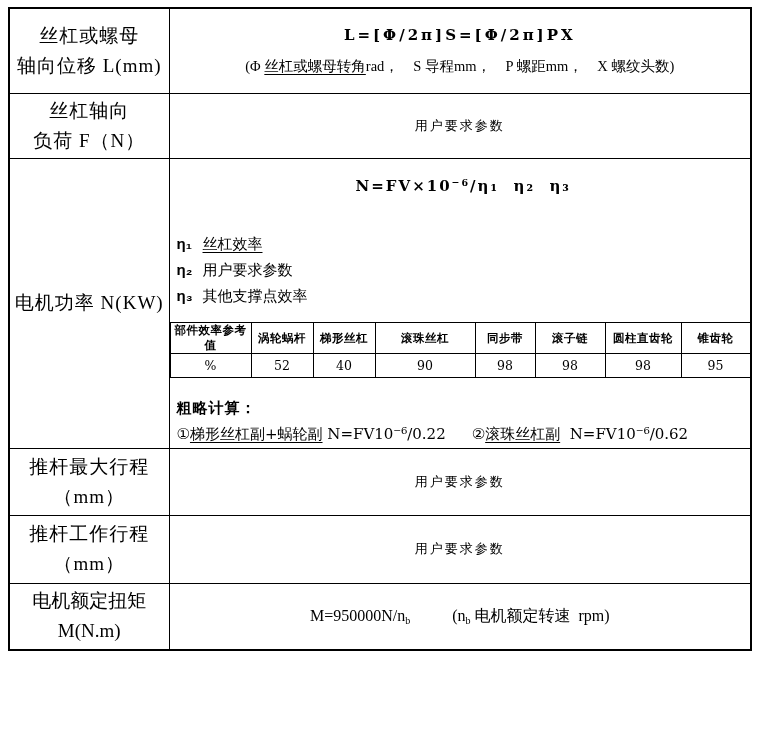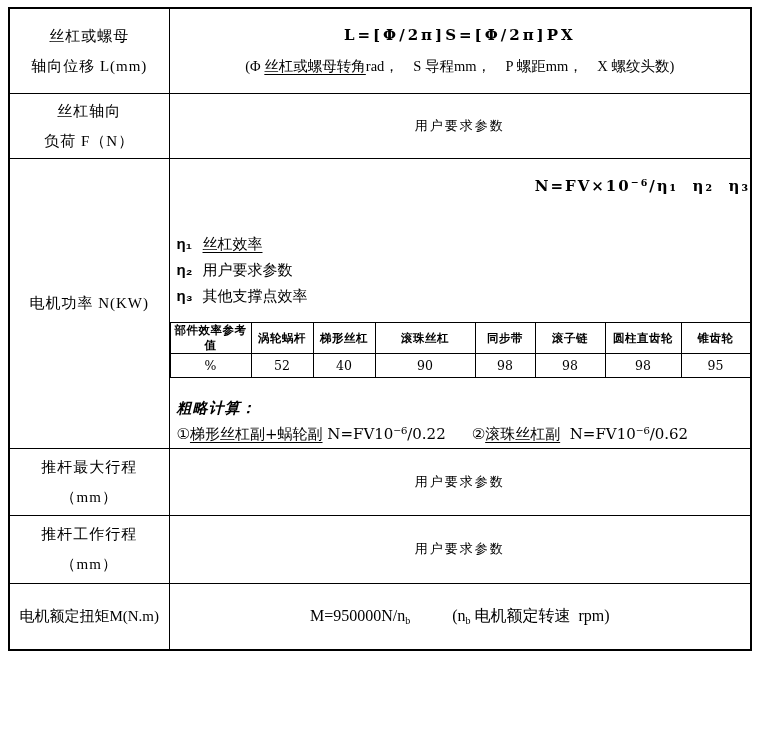--- a/index.html
+++ b/index.html
@@ -10,50 +10,50 @@
   }
   .sheet{margin:7px 0 0 8px;}
   table.main{
     border-collapse:collapse;table-layout:fixed;width:744px;
     border:2px solid #000;
   }
   table.main > tbody > tr > td{
     border:1px solid #000;padding:0;vertical-align:middle;
   }
   td.lbl{
-    text-align:center;font-size:15px;line-height:30px;letter-spacing:1px;
+    text-align:center;font-size:19px;line-height:30px;letter-spacing:1px;
   }
   td.val{text-align:center;font-size:15px;}
   .formula{
     font-weight:bold;font-size:15px;letter-spacing:3px;
     font-family:"DejaVu Serif","DejaVu Sans",serif;white-space:pre;
   }
   .note{font-size:14.5px;margin-top:13px;white-space:pre;}
   .plain{font-size:13px;letter-spacing:2px;}
   .u{text-decoration:underline;text-underline-offset:3px;}
   sub.sb{font-size:10px;vertical-align:-3px;line-height:0;}
 
   
   td.powercell{vertical-align:top;}
   .power-formula{
-    margin:15px 0 0 7px;text-align:right;font-weight:bold;font-size:15px;
+    margin:15px 0 0 7px;text-align:center;font-weight:bold;font-size:15px;
     letter-spacing:2px;white-space:pre;
     font-family:"DejaVu Serif","DejaVu Sans",serif;
   }
   .eta-list{margin:36px 0 0 7px;text-align:left;font-size:15px;line-height:25px;}
   .eta-sym{font-weight:bold;font-family:Liberation Sans, sans-serif;display:inline-block;width:26px;}
   table.eff{
     border-collapse:collapse;table-layout:fixed;width:580px;margin:13px 0 0 0;
   }
   table.eff td,table.eff th{
     border:1px solid #000;text-align:center;vertical-align:middle;padding:0;
   }
   table.eff th{font-size:11.5px;font-weight:bold;height:22px;letter-spacing:0.5px;}
   table.eff td{font-size:12.5px;height:23px;font-family:"DejaVu Serif",serif;}
-  .rough{margin:21px 0 0 7px;text-align:left;font-weight:bold;font-size:15px;letter-spacing:1px;font-style:italic;}
+  .rough{margin:21px 0 0 7px;text-align:left;font-weight:bold;font-size:15px;letter-spacing:1px;}
   .calcline{
     margin:7px 0 0 7px;text-align:left;font-size:15px;white-space:pre;
     font-family:"DejaVu Serif","DejaVu Sans",serif;
   }
   .calc-gap{display:inline-block;width:26px;}
   .torque{font-size:16px;white-space:pre;}
   .torque-note{margin-left:42px;}
 </style>
 </head>
 <body>

